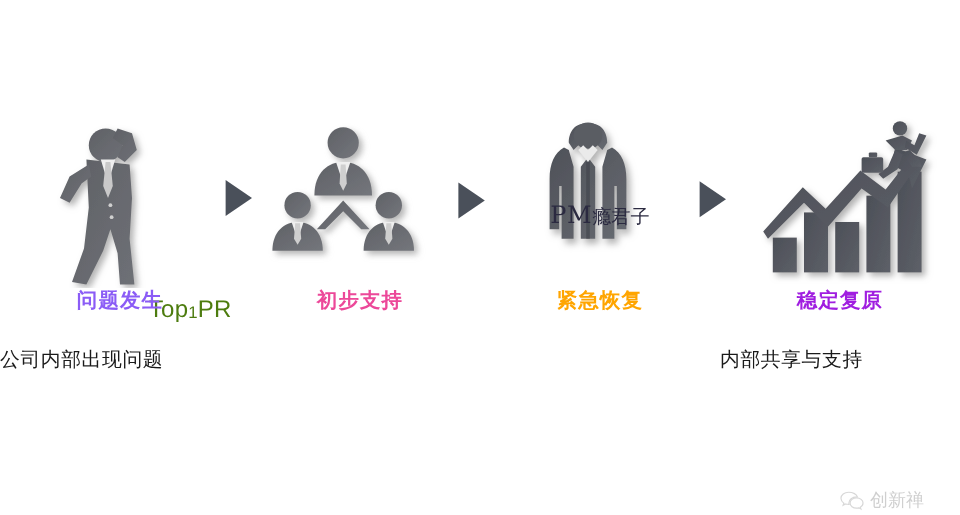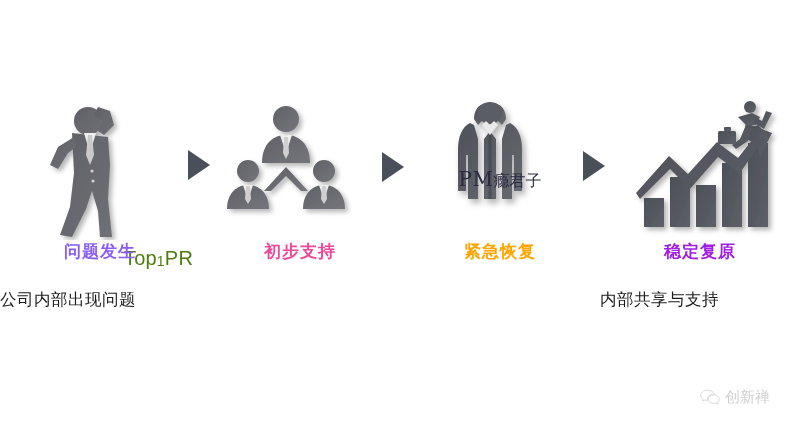--- a/index.html
+++ b/index.html
@@ -118,21 +118,21 @@
     font-family: "DejaVu Sans", "Liberation Sans", sans-serif;
     font-size: 15px;
     font-weight: 700;
     color: #1f9b3c;
     letter-spacing: .5px;
     white-space: nowrap;
   }
   .watermark {
     position: absolute;
     left: 700px;
-    top: 388px;
+    top: 408px;
     display: flex;
     align-items: center;
     gap: 5px;
     opacity: .42;
     white-space: nowrap;
     justify-content: flex-end;
   }
   .watermark .wm-text {
     font-family: "DejaVu Sans", "Liberation Sans", sans-serif;
     font-size: 15px;

